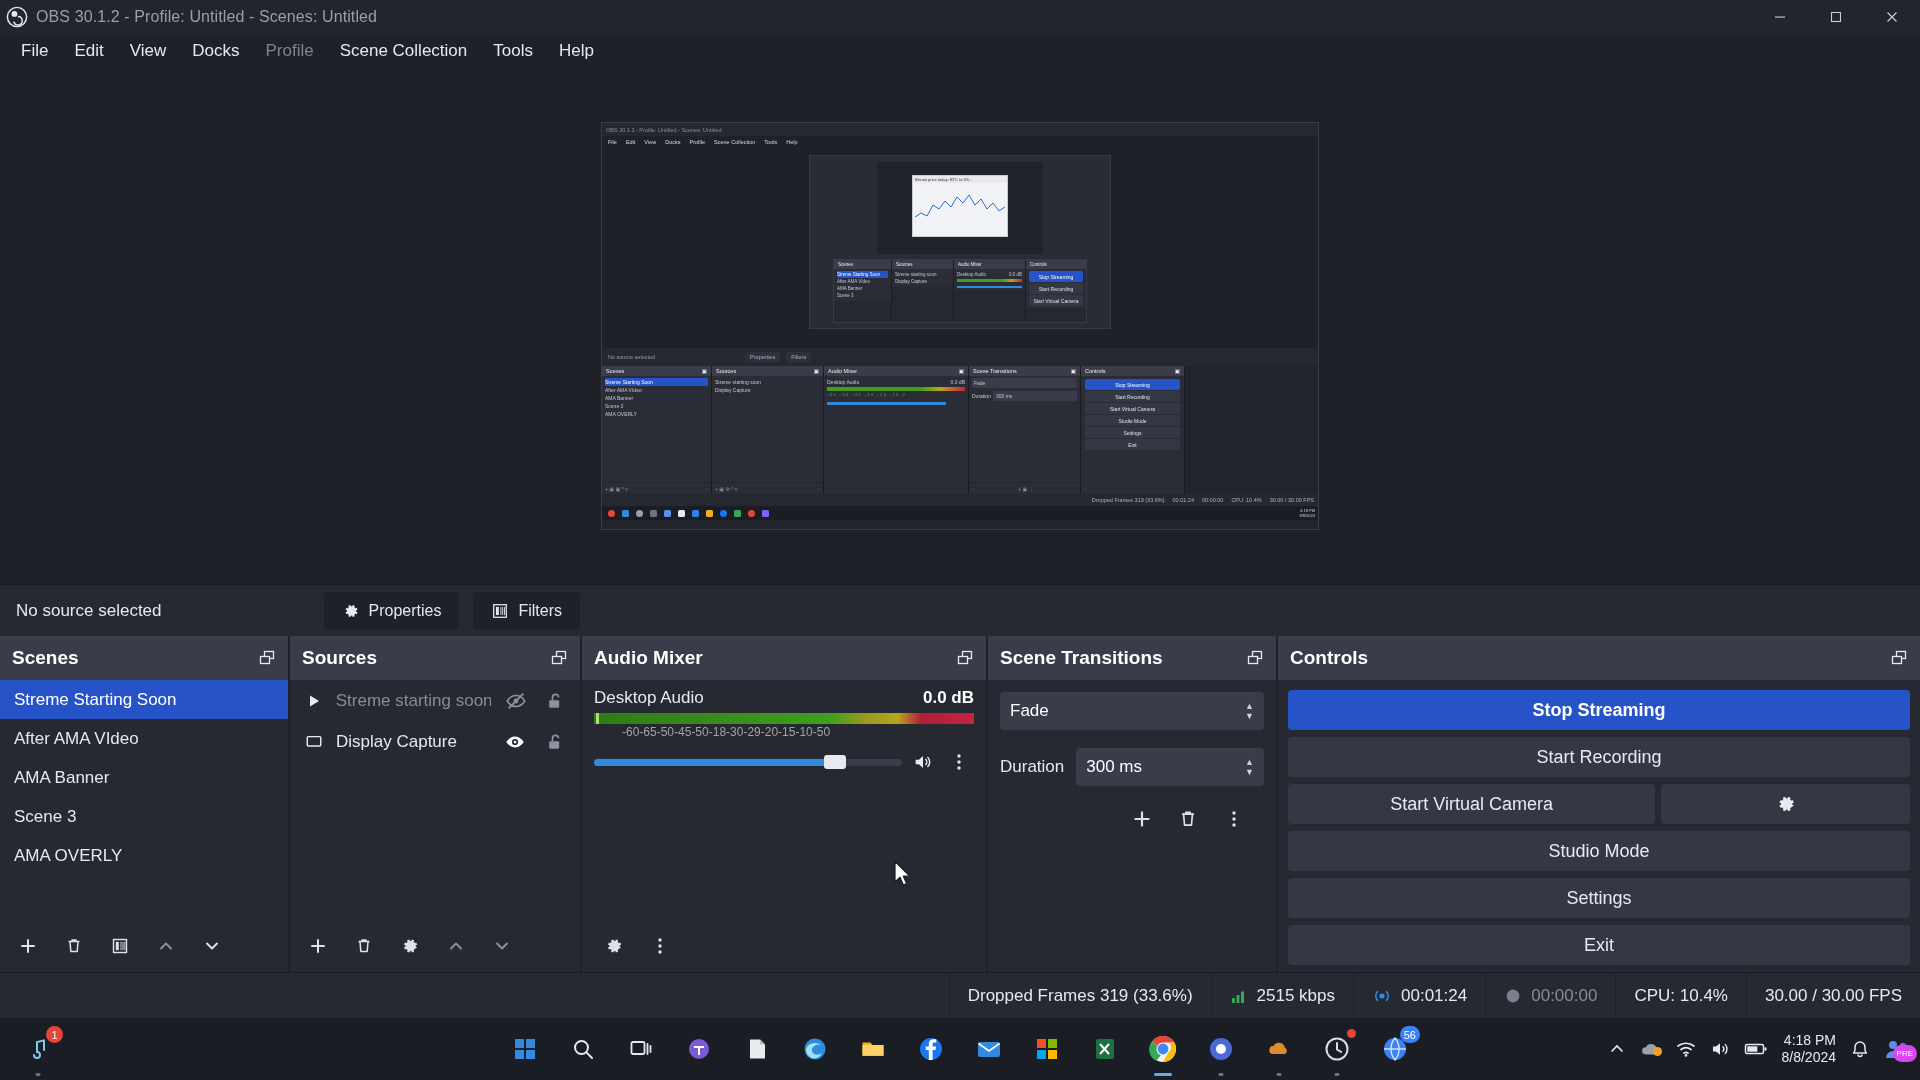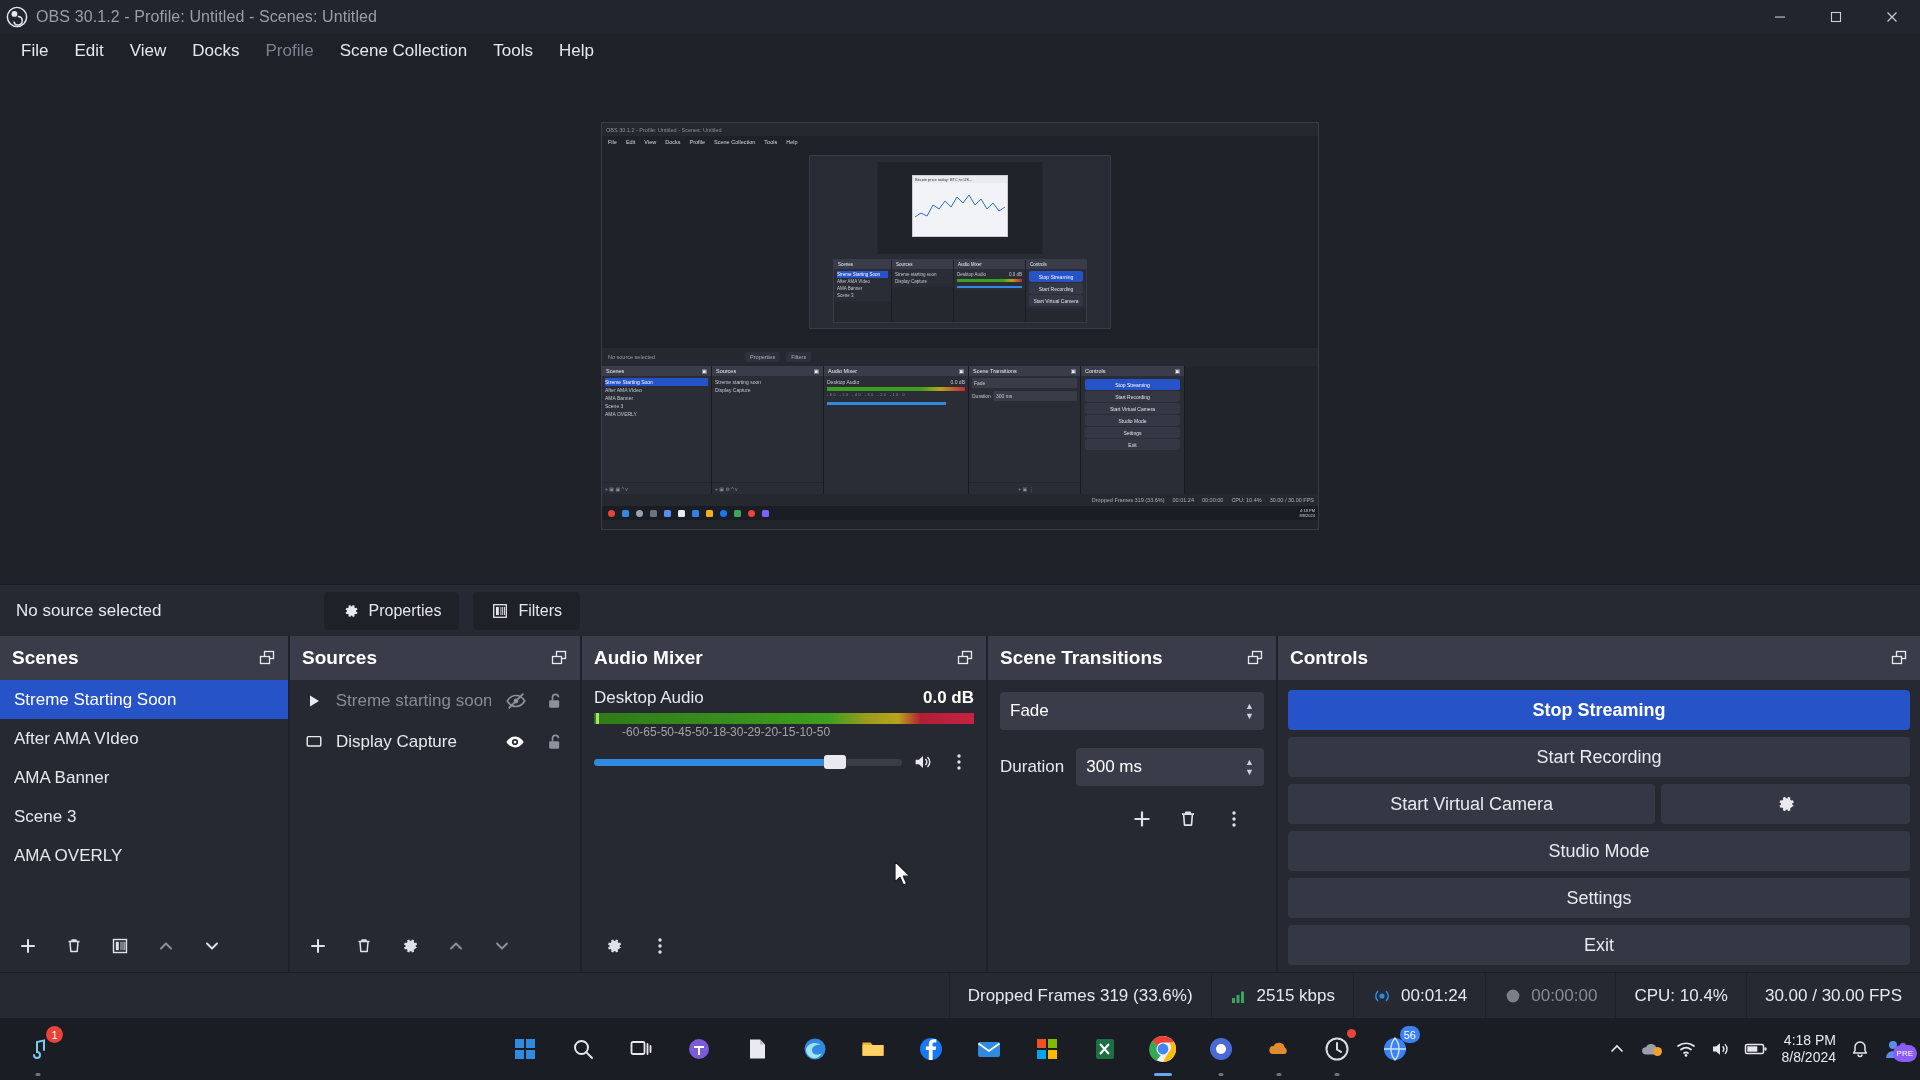--- a/index.html
+++ b/index.html
@@ -908,21 +908,21 @@
             <path d="M8 15.5a2 2 0 0 0 4 0" fill="none" stroke="#e6e8ee" stroke-width="1.5"></path>
           </svg>
       </span>
       <span class="tray-ico" style="position:relative;">
         <svg width="26" height="22" viewBox="0 0 26 22">
             <circle cx="9" cy="7" r="4" fill="#5b8def"></circle>
             <path d="M2 20a7 7 0 0 1 14 0z" fill="#5b8def"></path>
             <circle cx="19" cy="8" r="3.2" fill="#7b5bd6"></circle>
             <path d="M13.5 20a6 6 0 0 1 11 0z" fill="#7b5bd6"></path>
           </svg>
-        <span class="badge" style="background:#8b5cf6;font-size:8px;right:-7px;bottom:-2px;top:auto;">PRE</span>
+        <span class="badge" style="background:#d946ef;font-size:8px;right:-7px;bottom:-2px;top:auto;">PRE</span>
       </span>
     </div>
   </div>
 
   <svg class="cursor-arrow" width="20" height="28" viewBox="0 0 20 28">
     <path d="M2 1.5 L2 22 L7 17.3 L10.4 25 L13.6 23.5 L10.3 16.2 L17 16.2 Z" fill="#ffffff" stroke="#1b1d24" stroke-width="1.2" stroke-linejoin="round"></path>
   </svg>
 
 </div>
 

